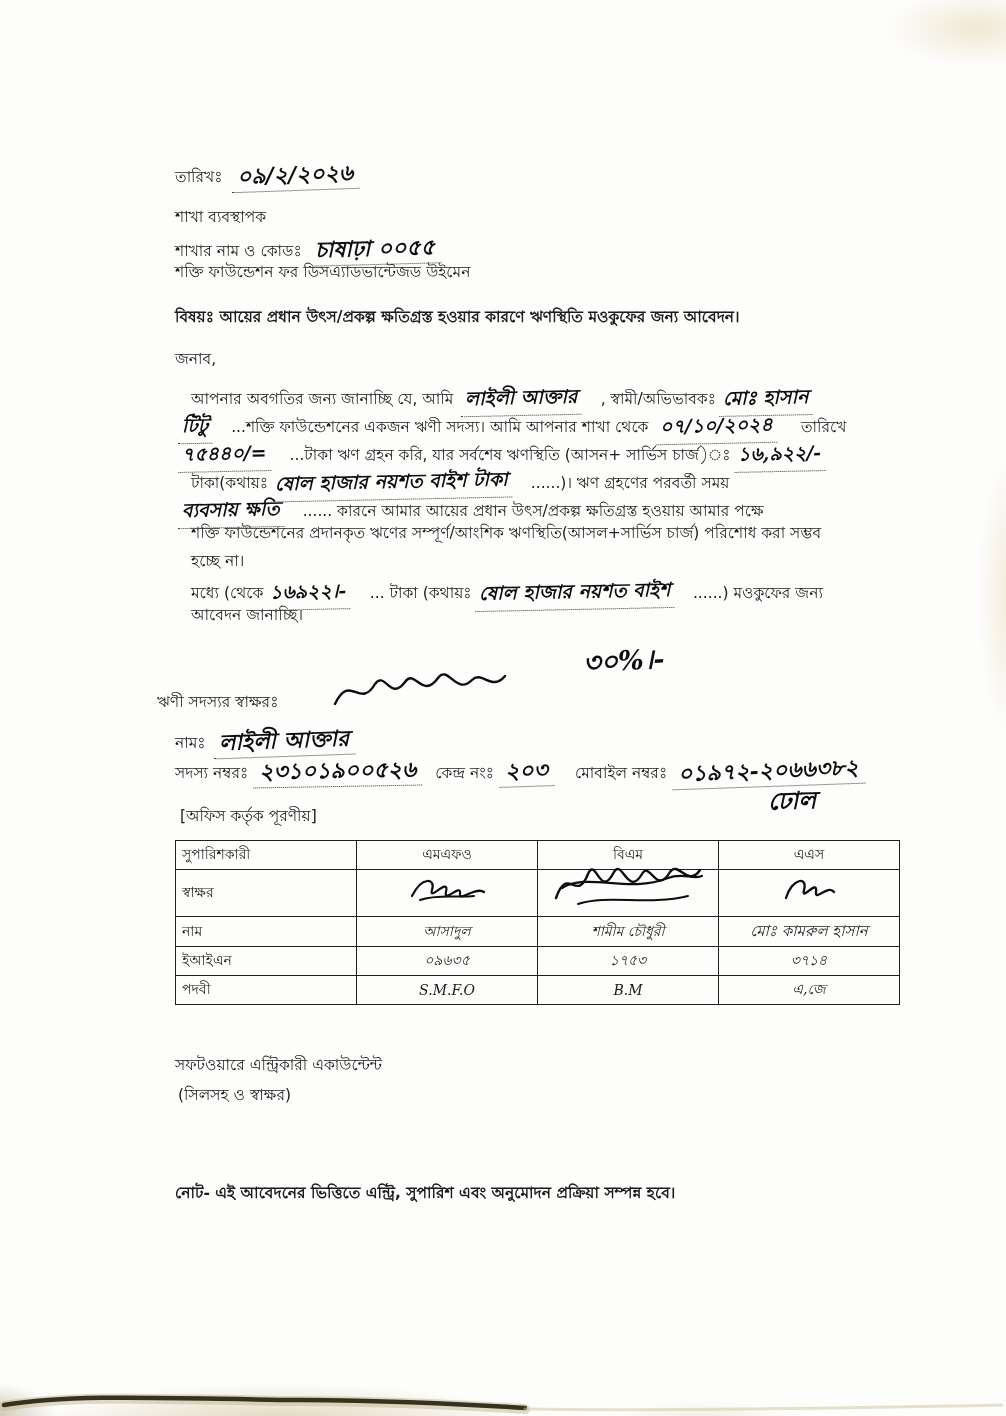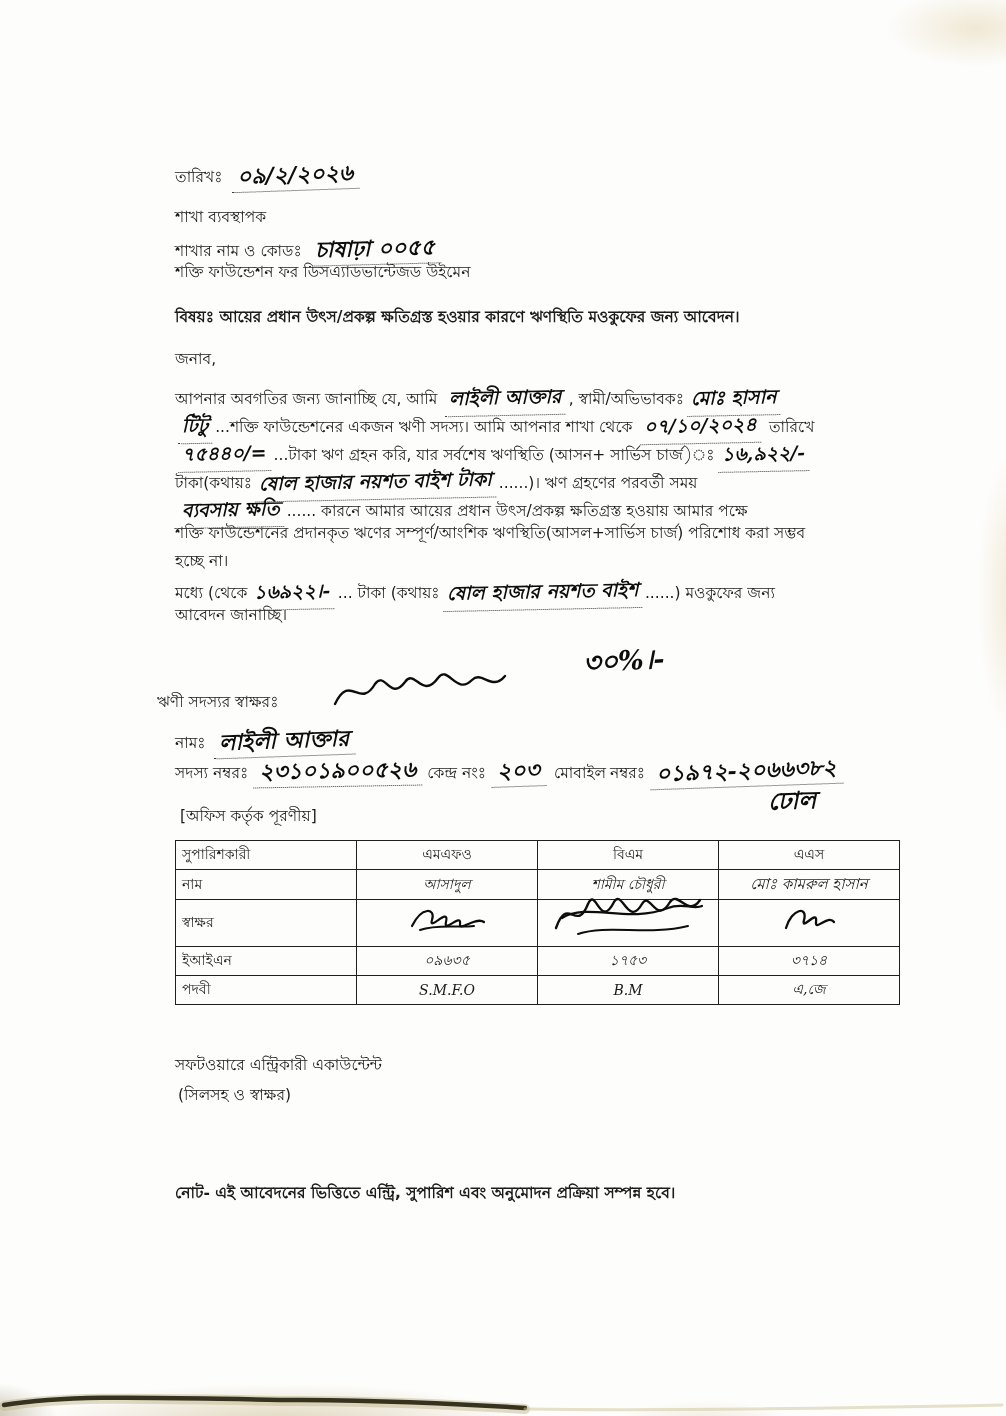--- a/index.html
+++ b/index.html
@@ -23,21 +23,21 @@
   .bold{font-weight:bold;}
   .hand{
     font-family:"DejaVu Serif","Liberation Serif",serif;
     font-style:italic;font-weight:600;
     font-size:19px;color:#0d0d0d;
   }
   .hand-big{font-size:22px;}
   .dotted{border-bottom:1.6px dotted #3a3a3a;padding:0 6px 1px 6px;}
   .t-line{white-space:nowrap;height:28px;font-size:15.5px;}
   .t-line .hand{display:inline-block;transform:rotate(-1.2deg);margin:0 3px;border-bottom:1.6px dotted #3a3a3a;padding:0 4px;}
-  .t-line .print{vertical-align:baseline;}
+  .t-line .print{vertical-align:baseline;margin-left:16px;}
   
   .office-table{
     position:absolute;left:175px;top:840px;
     border-collapse:collapse;table-layout:fixed;
   }
   .office-table td,.office-table th{
     border:1.6px solid #1f1f1f;
     font-weight:normal;font-size:14px;
     padding:2px 6px;overflow:visible;
   }
@@ -92,43 +92,37 @@
   </svg>
 
   <div class="abs print" style="left:175px;top:726px;">
     <span>নামঃ</span>
     <span class="hand hand-big dotted" style="display:inline-block;transform:rotate(-2deg);margin-left:2px;">লাইলী আক্তার</span>
   </div>
 
   <div class="abs print" style="left:175px;top:756px;">
     <span>সদস্য নম্বরঃ</span>
     <span class="hand hand-big dotted" style="display:inline-block;transform:rotate(-1deg);">২৩১০১৯০০৫২৬</span>
-    <span style="margin-left:0;">কেন্দ্র নংঃ</span>
+    <span style="margin-left:8px;">কেন্দ্র নংঃ</span>
     <span class="hand hand-big dotted" style="display:inline-block;transform:rotate(-2deg);">২০৩</span>
-    <span style="margin-left:3px;font-family:Liberation Serif, serif;">মোবাইল নম্বরঃ</span>
+    <span style="margin-left:16px;">মোবাইল নম্বরঃ</span>
     <span class="hand hand-big dotted" style="display:inline-block;transform:rotate(-2deg);">০১৯৭২-২০৬৬৩৮২</span>
   </div>
 
   <div class="abs hand" style="left:768px;top:782px;font-size:24px;transform:rotate(-2deg);">ঢোল</div>
 
   <div class="abs print" style="left:180px;top:806px;">[অফিস কর্তৃক পূরণীয়]</div>
 
   <table class="office-table">
     <tbody>
         <tr>
       <td class="lbl">সুপারিশকারী</td>
       <td class="c">এমএফও</td>
       <td class="c">বিএম</td>
       <td class="c">এএস</td>
-    </tr>
-    <tr>
-      <td class="lbl">নাম</td>
-      <td class="c hand-cell">আসাদুল</td>
-      <td class="c hand-cell">শামীম চৌধুরী</td>
-      <td class="c hand-cell" style="font-size:15px;">মোঃ কামরুল হাসান</td>
     </tr>
     <tr>
       <td class="lbl">স্বাক্ষর</td>
       <td class="c sig-cell">
         <svg style="top:2px;" width="90" height="38" viewBox="0 0 90 38">
           <path d="M10,24 C20,4 34,6 30,18 C26,30 48,4 44,20 C41,32 60,10 58,22 C57,30 74,14 82,20" fill="none" stroke="#0d0d0d" stroke-width="2.2" stroke-linecap="round"></path>
           <path d="M18,28 C35,22 55,26 72,24" fill="none" stroke="#0d0d0d" stroke-width="2" stroke-linecap="round"></path>
         </svg>
       </td>
       <td class="c sig-cell">
@@ -136,20 +130,26 @@
           <path d="M8,44 C20,10 28,50 40,20 C48,2 52,46 66,18 C74,4 80,44 94,20 C102,6 108,42 122,18 C130,6 140,34 152,16" fill="none" stroke="#0d0d0d" stroke-width="2.4" stroke-linecap="round"></path>
           <path d="M14,34 C40,18 80,40 120,24 C134,18 146,26 154,22" fill="none" stroke="#0d0d0d" stroke-width="2.2" stroke-linecap="round"></path>
           <path d="M30,50 C60,40 100,52 140,42" fill="none" stroke="#0d0d0d" stroke-width="2" stroke-linecap="round"></path>
         </svg>
       </td>
       <td class="c sig-cell">
         <svg style="top:0px;" width="70" height="40" viewBox="0 0 70 40">
           <path d="M12,28 C18,8 34,6 30,20 C27,32 44,8 42,22 C41,32 54,14 60,22" fill="none" stroke="#0d0d0d" stroke-width="2.3" stroke-linecap="round"></path>
         </svg>
       </td>
+    </tr>
+    <tr>
+      <td class="lbl">নাম</td>
+      <td class="c hand-cell">আসাদুল</td>
+      <td class="c hand-cell">শামীম চৌধুরী</td>
+      <td class="c hand-cell" style="font-size:15px;">মোঃ কামরুল হাসান</td>
     </tr>
     <tr>
       <td class="lbl">ইআইএন</td>
       <td class="c hand-cell">০৯৬৩৫</td>
       <td class="c hand-cell">১৭৫৩</td>
       <td class="c hand-cell">৩৭১৪</td>
     </tr>
     <tr>
       <td class="lbl">পদবী</td>
       <td class="c hand-cell">S.M.F.O</td>

